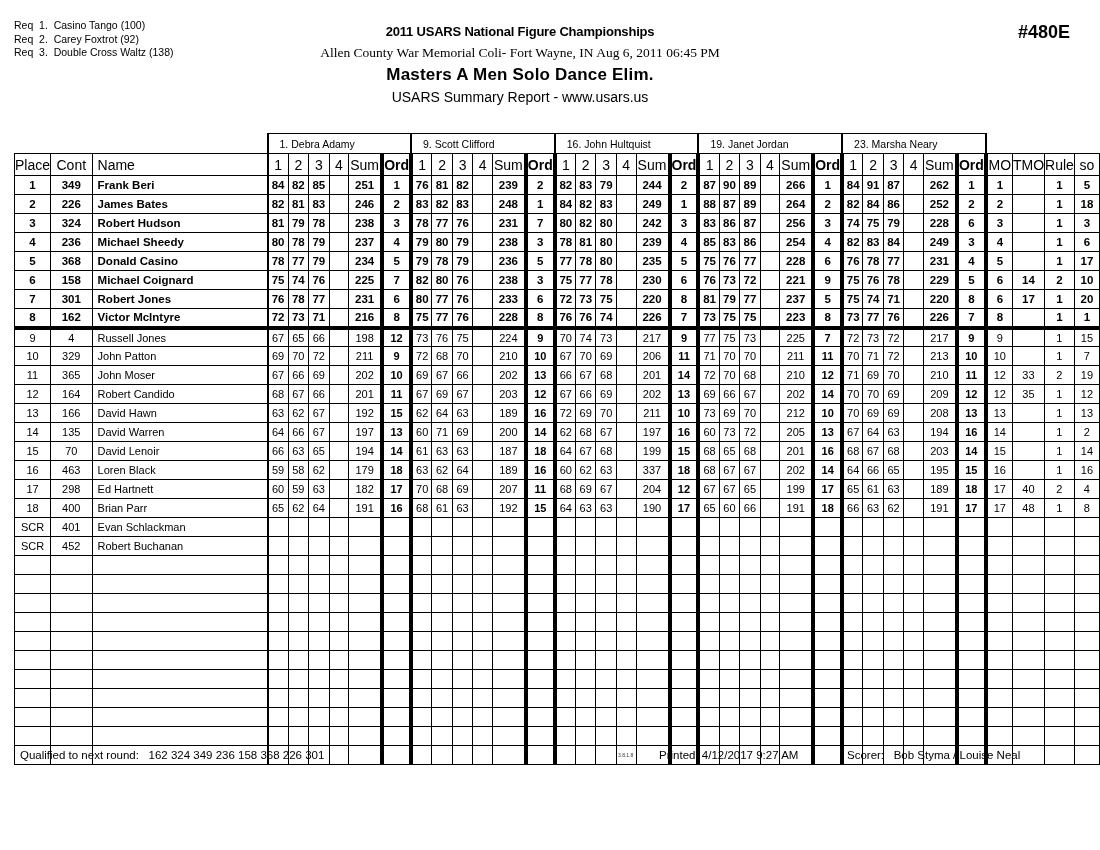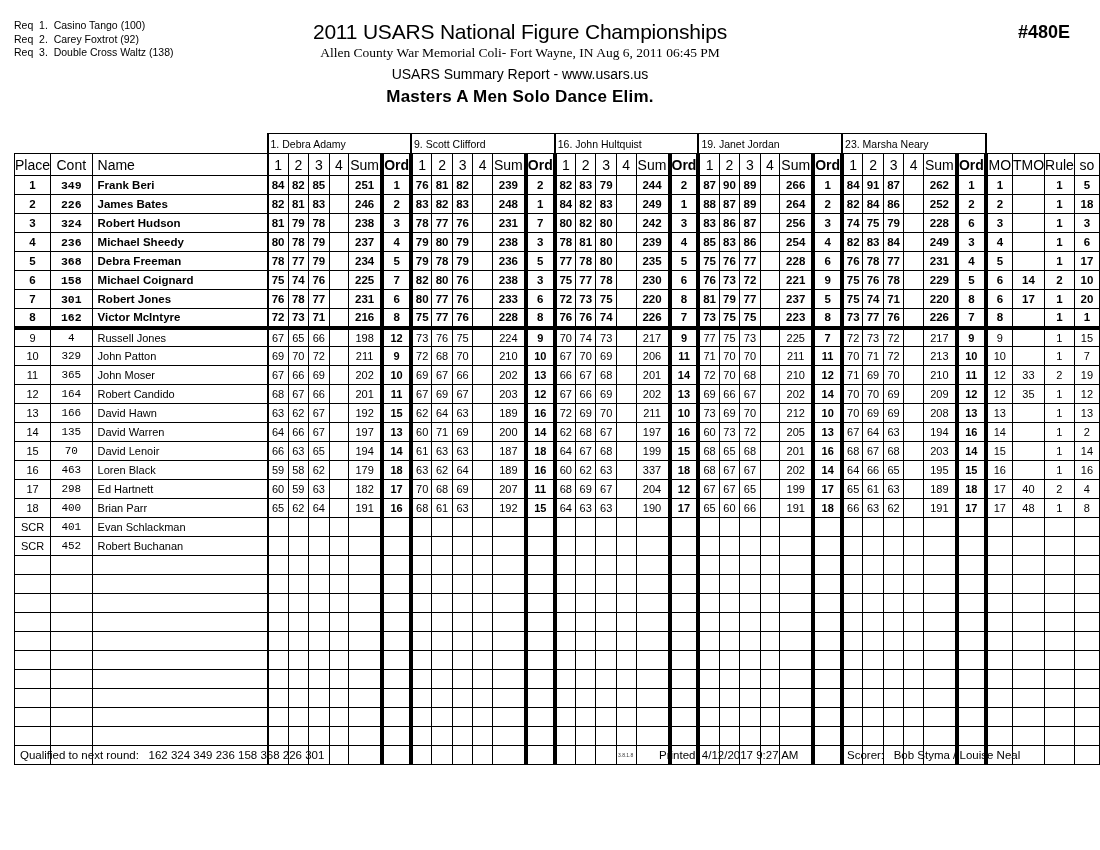--- a/index.html
+++ b/index.html
@@ -13,51 +13,51 @@
   }
   #page { position: relative; width: 1100px; height: 850px; }
 
   
   #reqs { position: absolute; left: 14px; top: 19px; font-size: 10.5px; line-height: 13.6px; }
   #reqs .req-line { white-space: pre; }
   #reqs .req-lbl { display: inline-block; }
 
   
   #title-block { position: absolute; left: 150px; top: 20px; width: 740px; text-align: center; }
-  #evt-title { font-size: 21px; font-weight: normal; letter-spacing: -0.2px; line-height: 23px; }
+  #evt-title { font-size: 13px; font-weight: bold; letter-spacing: -0.2px; line-height: 23px; }
   #venue { font-size: 13.5px; line-height: 20px; font-family: Liberation Serif, serif; }
   #division { font-size: 17px; font-weight: bold; line-height: 23px; letter-spacing: 0.2px; }
   #report-line { font-size: 14px; line-height: 22px; }
   #event-num { position: absolute; right: 30px; top: 22px; font-size: 18px; font-weight: bold; }
 
   
   #grid { position: absolute; left: 14px; top: 133px; }
   table { border-collapse: collapse; font-size: 11px; }
   td, th { padding: 0; margin: 0; font-weight: normal; text-align: center;
            border: 1px solid #000; height: 19px; vertical-align: middle; }
 
   
   tr.judge-row td { height: 20px; border-bottom: 1px solid #000; }
-  td.jname { text-align: left; padding-left: 2px; font-size: 10.5px; border-left: 2px solid #000; }
+  td.jname { text-align: left; padding-left: 11px; font-size: 10.5px; border-left: 2px solid #000; }
   td.blank-cell { border: none; }
   td.jname.last { border-right: 2px solid #000; }
 
   
   tr.hdr td { height: 22px; font-size: 14px; }
   td.hplace { width: 32px; }
   td.hcont  { width: 44px; }
   td.hname  { width: 200px; text-align: left; padding-left: 5px; }
   td.sc     { width: 22px; }
   td.sum    { width: 34px; }
   td.ord    { width: 22px; font-weight: bold; border-left: 4px solid #000; border-right: 4px solid #000; }
   td.mo, td.tmo, td.rule, td.so { width: 27px; }
 
   
   td.place { width: 32px; }
-  td.cont  { width: 44px; font-family: Liberation Mono, monospace; }
+  td.cont  { width: 44px; }
   td.name  { width: 200px; text-align: left; padding-left: 5px; margin-top: 21px; }
   td.ordv  { font-weight: bold; border-left: 4px solid #000; border-right: 4px solid #000; }
 
   tr.qual td { font-weight: bold; font-size: 11.5px; }
   tr.cutoff td { border-bottom: 4px solid #000; }
   tr.empty td { height: 19px; }
 
   td.grp-start { border-left: 2px solid #000; }
 
   
@@ -74,22 +74,22 @@
 
   <div id="reqs">
       <div class="req-line"><span class="req-lbl">Req  1.</span><span>  Casino Tango (100)</span></div>
       <div class="req-line"><span class="req-lbl">Req  2.</span><span>  Carey Foxtrot (92)</span></div>
       <div class="req-line"><span class="req-lbl">Req  3.</span><span>  Double Cross Waltz (138)</span></div>
     </div>
 
   <div id="title-block">
     <div id="evt-title">2011 USARS National Figure Championships</div>
     <div id="venue">Allen County War Memorial Coli- Fort Wayne, IN  Aug 6, 2011  06:45 PM</div>
+    <div id="division">Masters A Men Solo Dance Elim.</div>
     <div id="report-line">USARS Summary Report - www.usars.us</div>
-    <div id="division">Masters A Men Solo Dance Elim.</div>
   </div>
   <div id="event-num">#480E</div>
 
   <div id="grid">
     <table>
       <tbody id="tbody">
           <tr class="judge-row">
             <td class="blank-cell" colspan="3"></td>
             <td class="jname" colspan="6"><span>1.</span><span>  Debra Adamy</span></td>
             <td class="jname" colspan="6"><span>9.</span><span>  Scott Clifford</span></td>
@@ -289,21 +289,21 @@
             <td class="sum">249</td>
             <td class="ordv">3</td>
             <td class="mo">4</td>
             <td class="tmo"></td>
             <td class="rule">1</td>
             <td class="so">6</td>
           </tr>
           <tr class="qual ">
             <td class="place">5</td>
             <td class="cont">368</td>
-            <td class="name">Debra Freeman</td>
+            <td class="name">Donald Casino</td>
             <td class="sc grp-start">78</td>
             <td class="sc">77</td>
             <td class="sc">79</td>
             <td class="sc"></td>
             <td class="sum">234</td>
             <td class="ordv">5</td>
             <td class="sc grp-start">79</td>
             <td class="sc">78</td>
             <td class="sc">79</td>
             <td class="sc"></td>

